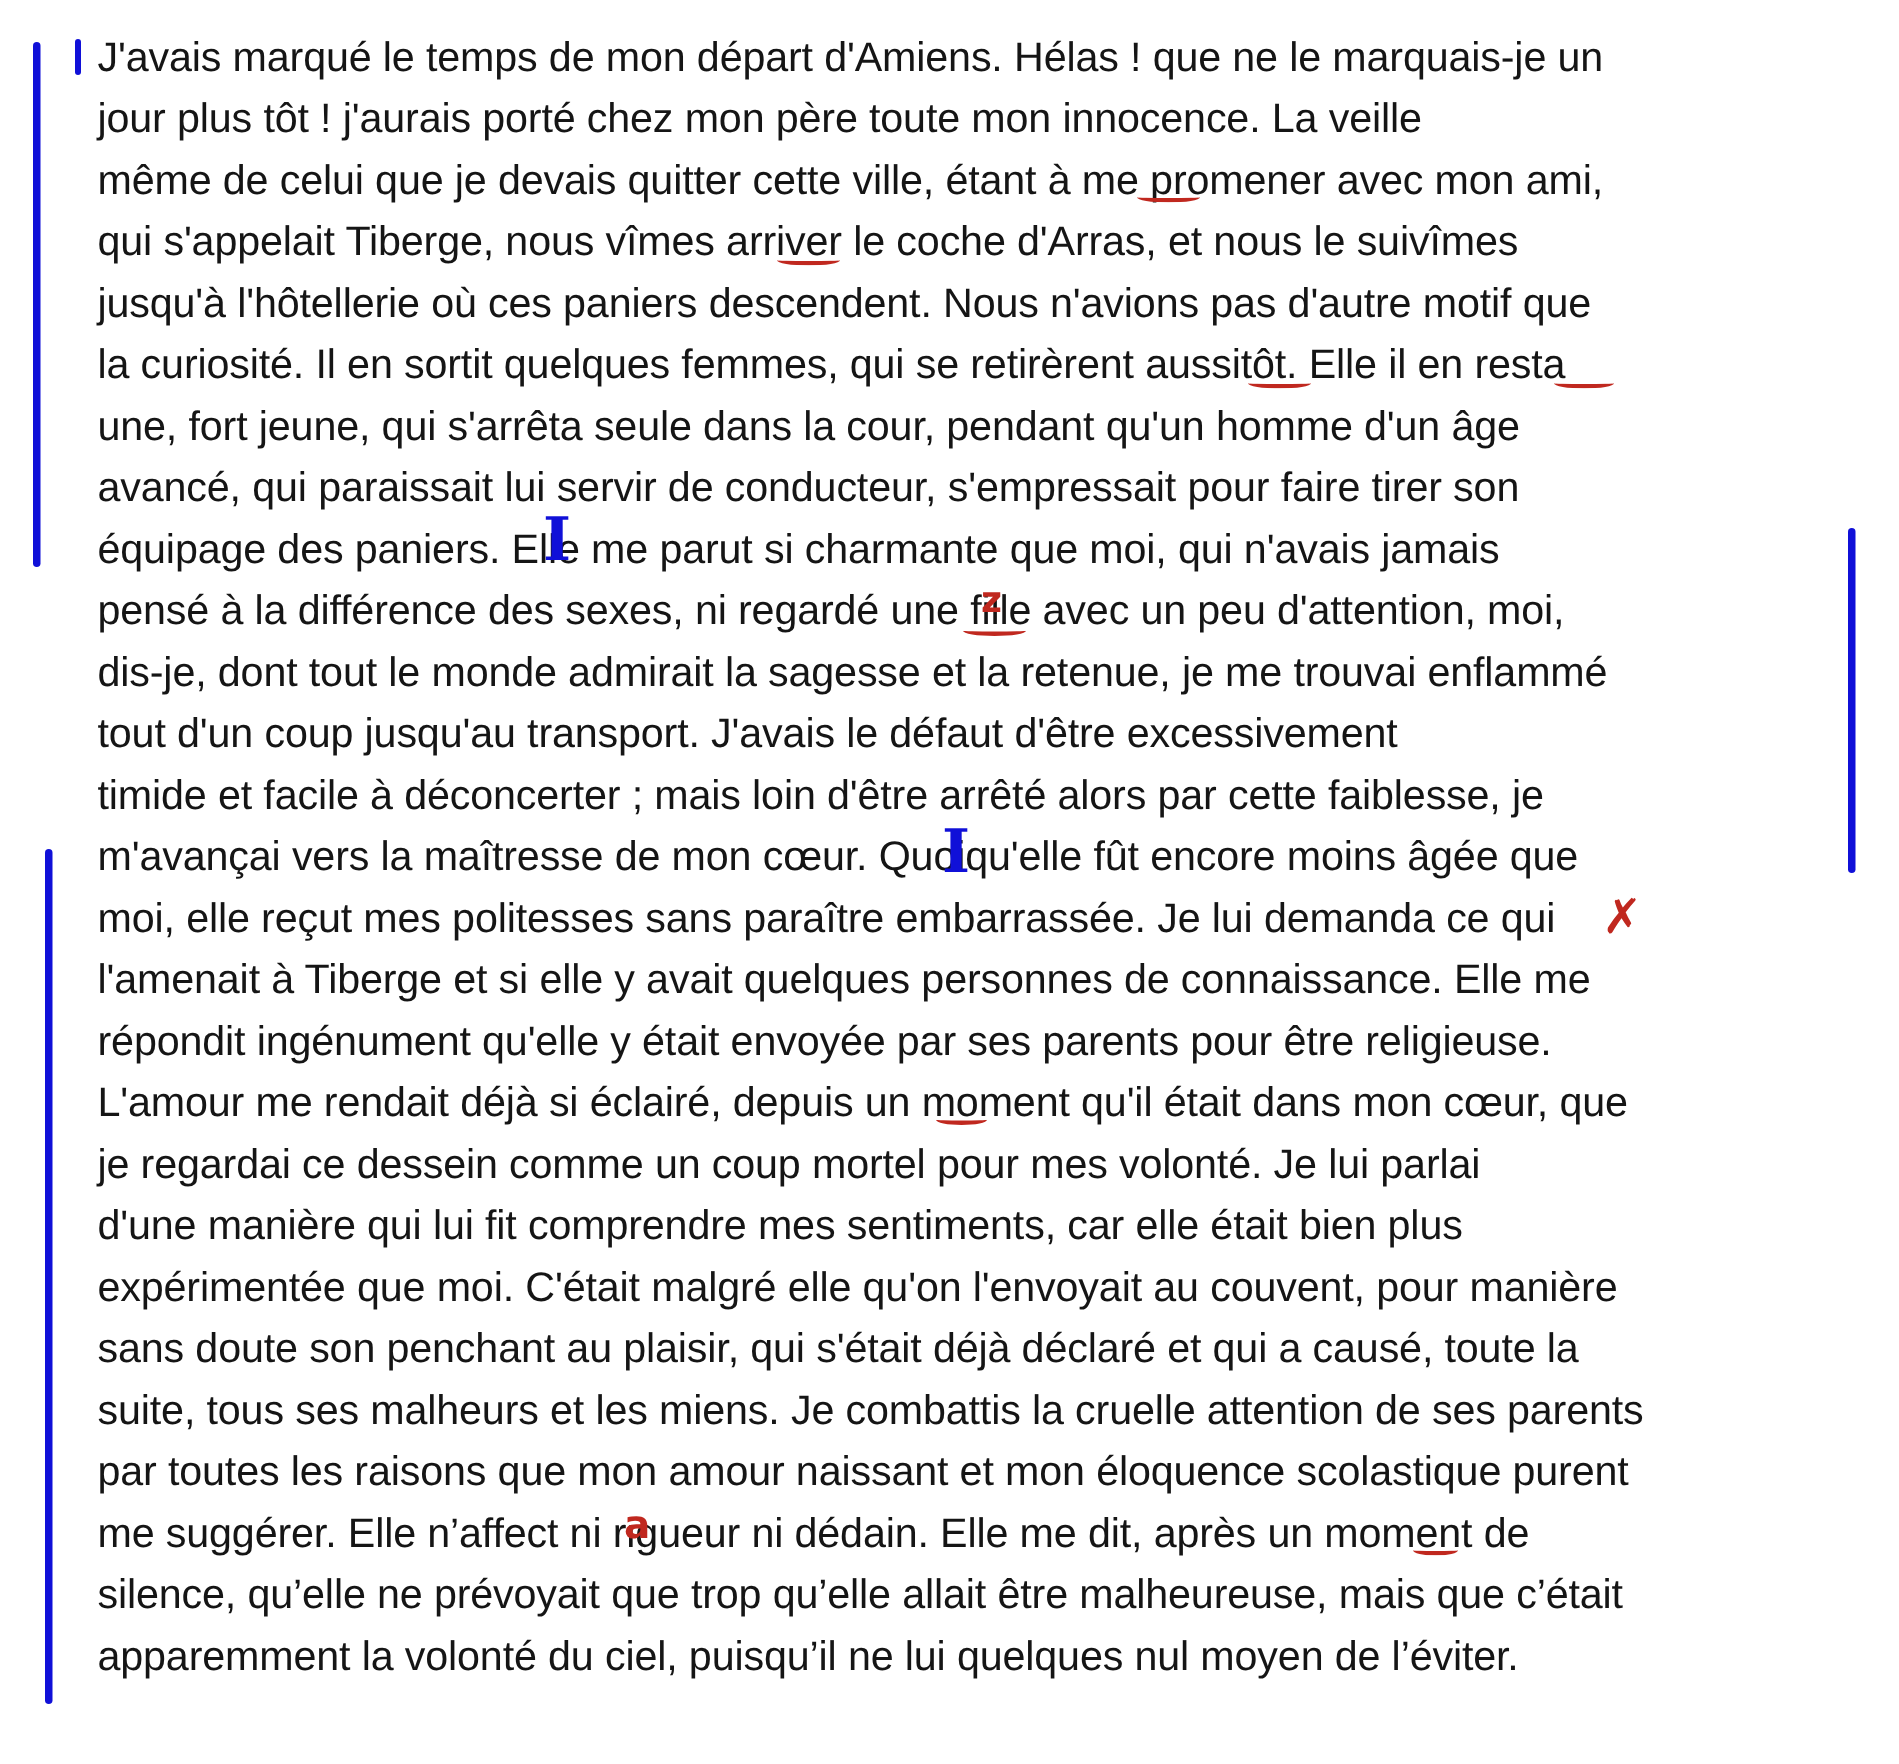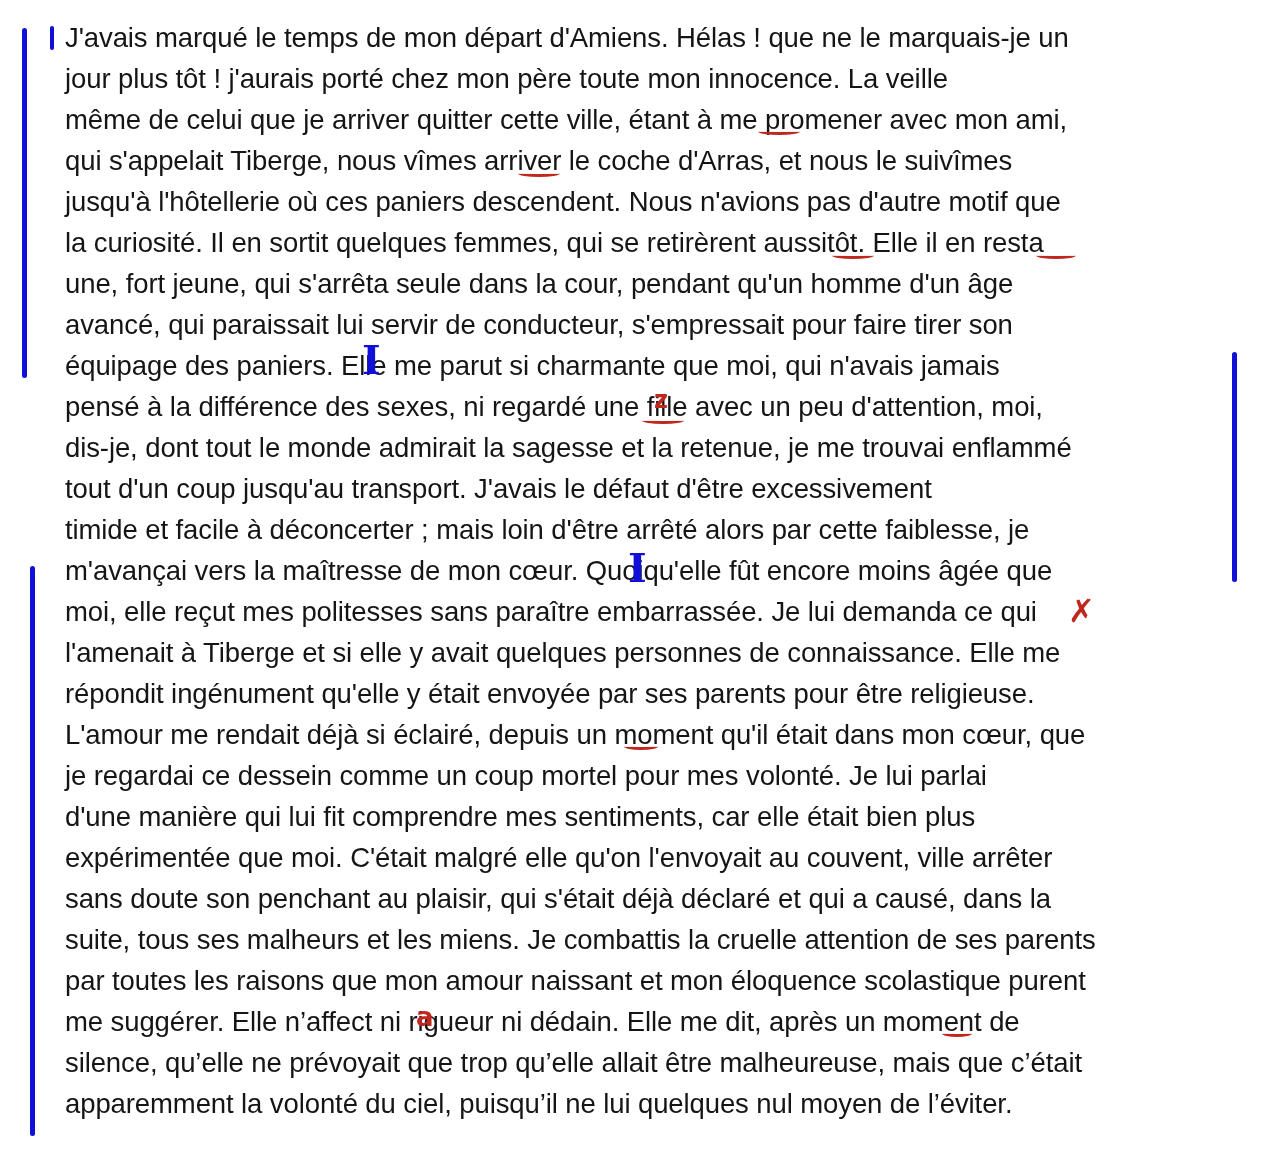--- a/index.html
+++ b/index.html
@@ -42,40 +42,40 @@
 <div class="page">
 
   <div class="bar" style="left:22px; top:28px; width:5px; height:350px;"></div>
   <div class="bar" style="left:50px; top:26px; width:4px; height:24px;"></div>
   <div class="bar" style="left:1232px; top:352px; width:5px; height:230px;"></div>
   <div class="bar" style="left:30px; top:566px; width:5px; height:570px;"></div>
 
   <div class="text-block">
     <div class="line" style="top:0px">J'avais marqué le temps de mon départ d'Amiens. Hélas ! que ne le marquais-je un</div>
     <div class="line" style="top:41px">jour plus tôt ! j'aurais porté chez mon père toute mon innocence. La veille</div>
-    <div class="line" style="top:82px">même de celui que je arriver quitter cette ville, étant à me promener avec mon ami,</div>
+    <div class="line" style="top:82px">même de celui que je devais quitter cette ville, étant à me promener avec mon ami,</div>
     <div class="line" style="top:123px">qui s'appelait Tiberge, nous vîmes arriver le coche d'Arras, et nous le suivîmes</div>
     <div class="line" style="top:164px">jusqu'à l'hôtellerie où ces paniers descendent. Nous n'avions pas d'autre motif que</div>
     <div class="line" style="top:205px">la curiosité. Il en sortit quelques femmes, qui se retirèrent aussitôt. Elle il en resta</div>
     <div class="line" style="top:246px">une, fort jeune, qui s'arrêta seule dans la cour, pendant qu'un homme d'un âge</div>
     <div class="line" style="top:287px">avancé, qui paraissait lui servir de conducteur, s'empressait pour faire tirer son</div>
     <div class="line" style="top:328px">équipage des paniers. Elle me parut si charmante que moi, qui n'avais jamais</div>
     <div class="line" style="top:369px">pensé à la différence des sexes, ni regardé une fille avec un peu d'attention, moi,</div>
     <div class="line" style="top:410px">dis-je, dont tout le monde admirait la sagesse et la retenue, je me trouvai enflammé</div>
     <div class="line" style="top:451px">tout d'un coup jusqu'au transport. J'avais le défaut d'être excessivement</div>
     <div class="line" style="top:492px">timide et facile à déconcerter ; mais loin d'être arrêté alors par cette faiblesse, je</div>
     <div class="line" style="top:533px">m'avançai vers la maîtresse de mon cœur. Quoiqu'elle fût encore moins âgée que</div>
     <div class="line" style="top:574px">moi, elle reçut mes politesses sans paraître embarrassée. Je lui demanda ce qui</div>
     <div class="line" style="top:615px">l'amenait à Tiberge et si elle y avait quelques personnes de connaissance. Elle me</div>
     <div class="line" style="top:656px">répondit ingénument qu'elle y était envoyée par ses parents pour être religieuse.</div>
     <div class="line" style="top:697px">L'amour me rendait déjà si éclairé, depuis un moment qu'il était dans mon cœur, que</div>
     <div class="line" style="top:738px">je regardai ce dessein comme un coup mortel pour mes volonté. Je lui parlai</div>
     <div class="line" style="top:779px">d'une manière qui lui fit comprendre mes sentiments, car elle était bien plus</div>
-    <div class="line" style="top:820px">expérimentée que moi. C'était malgré elle qu'on l'envoyait au couvent, ville arrêter</div>
-    <div class="line" style="top:861px">sans doute son penchant au plaisir, qui s'était déjà déclaré et qui a causé, dans la</div>
+    <div class="line" style="top:820px">expérimentée que moi. C'était malgré elle qu'on l'envoyait au couvent, pour manière</div>
+    <div class="line" style="top:861px">sans doute son penchant au plaisir, qui s'était déjà déclaré et qui a causé, toute la</div>
     <div class="line" style="top:902px">suite, tous ses malheurs et les miens. Je combattis la cruelle attention de ses parents</div>
     <div class="line" style="top:943px">par toutes les raisons que mon amour naissant et mon éloquence scolastique purent</div>
     <div class="line" style="top:984px">me suggérer. Elle n’affect ni rigueur ni dédain. Elle me dit, après un moment de</div>
     <div class="line" style="top:1025px">silence, qu’elle ne prévoyait que trop qu’elle allait être malheureuse, mais que c’était</div>
     <div class="line" style="top:1066px">apparemment la volonté du ciel, puisqu’il ne lui quelques nul moyen de l’éviter.</div>
   </div>
 
   <div class="ul" style="left:758px; top:128px; width:42px;"></div>
   <div class="ul" style="left:518px; top:170px; width:42px;"></div>
   <div class="ul" style="left:832px; top:252px; width:42px;"></div>

